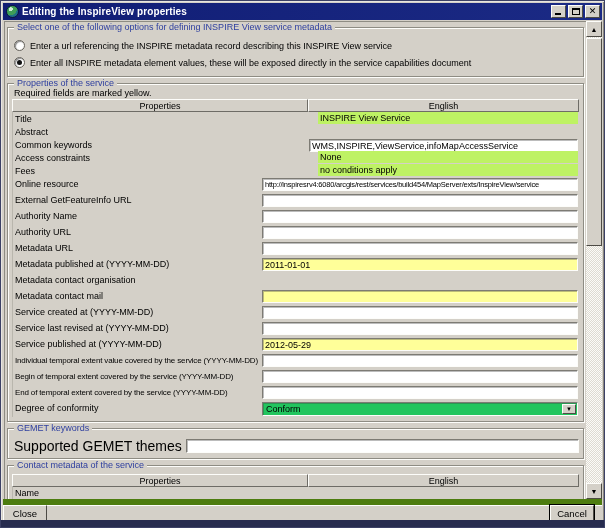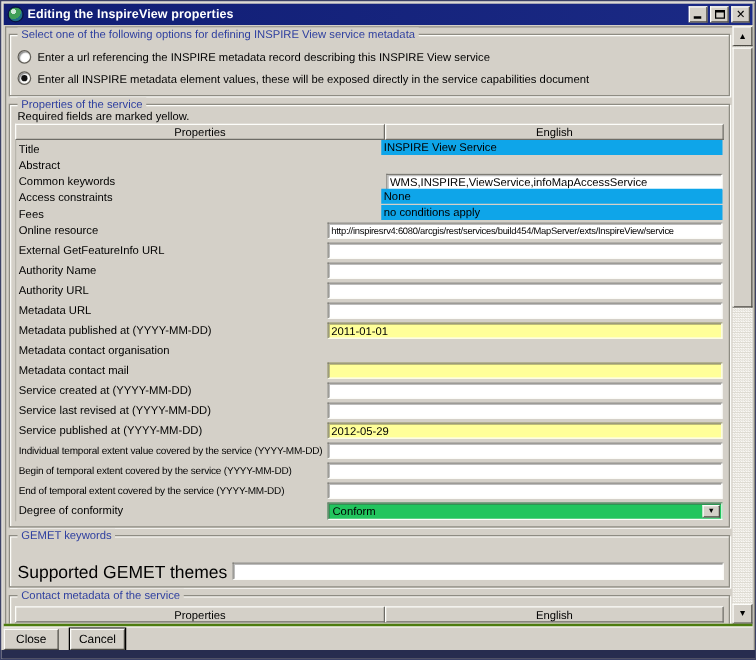--- a/index.html
+++ b/index.html
@@ -61,42 +61,42 @@
   .thead { display: flex; height: 13px; }
   .th { background: #d4d0c8; font-size: 9px; text-align: center; line-height: 12px;
     border: 1px solid; border-color: #fdfdfa #6e6c66 #6e6c66 #fdfdfa; }
   .th.c1 { width: 296px; flex: none; }
   .th.c2 { flex: 1; }
   .tbl { position: relative; border-left: 1px solid #b9b6ad; }
   .row { position: relative; height: 16px; }
   .row.flat { height: 13px; }
   .lbl { position: absolute; left: 2px; top: 2px; font-size: 9px; white-space: nowrap; }
   .row.long .lbl { font-size: 8px; letter-spacing: -0.15px; top: 3px; }
-  .cell { position: absolute; left: 292px; right: 1px; top: 0; height: 12px;
-    background: #0ea5e9; font-size: 9px; padding: 1px 2px 0 2px;
+  .cell { position: absolute; left: 305px; right: 1px; top: 0; height: 12px;
+    background: #bef264; font-size: 9px; padding: 1px 2px 0 2px;
     white-space: nowrap; overflow: hidden; cursor: text; }
   .tb { position: absolute; top: 1px; height: 13px; background: #fff;
     border: 1px solid; border-color: #7d7b74 #fdfdfa #fdfdfa #7d7b74;
     box-shadow: inset 1px 1px 0 rgba(64,64,64,.35);
     font-family: inherit; font-size: 9px; padding: 0 2px; outline: none; }
   .tb.narrow { left: 296px; right: 1px; }
   .tb.wide { left: 249px; right: 1px; }
   .tb.yellow { background: #ffff99; }
   .tb.xs { font-size: 7.5px; letter-spacing: -0.2px; }
   .combo { position: absolute; left: 249px; right: 1px; top: 1px; height: 14px; background: #22c55e;
     border: 1px solid; border-color: #7d7b74 #fdfdfa #fdfdfa #7d7b74;
     box-shadow: inset 1px 1px 0 rgba(64,64,64,.35); cursor: pointer; }
   .combo-text { position: absolute; left: 3px; top: 1px; font-size: 9px; white-space: nowrap; }
   .combo-btn { position: absolute; right: 1px; top: 1px; bottom: 1px; width: 14px; background: #d4d0c8;
     border: 1px solid; border-color: #fdfdfa #4d4b45 #4d4b45 #fdfdfa;
     display: flex; align-items: center; justify-content: center; }
   .combo-btn .arr { font-size: 6px; line-height: 1; color: #000; }
 
   
-  .gemet { padding: 20px 4px 5px 4px; }
+  .gemet { padding: 9px 4px 5px 4px; }
   .gemet-row { display: flex; align-items: center; height: 15px; }
   .lbl2 { font-size: 14px; white-space: nowrap; padding: 0 4px 0 2px; }
   .gemet-input { position: static; flex: 1; height: 14px; }
 
   
   .contact { padding: 8px 4px 0 4px; }
   .row.contact-row { height: 12px; }
   .row.contact-row .cell { height: 11px; }
   .row.contact-row .lbl { top: 1px; }
 
@@ -108,22 +108,22 @@
     border: 1px solid; border-color: #fdfdfa #4d4b45 #4d4b45 #fdfdfa;
     display: flex; align-items: center; justify-content: center; cursor: pointer; }
   .sbtn .arr { font-size: 7px; line-height: 1; color: #000; }
   .sb-up { top: 0; }
   .sb-down { bottom: 0; }
   .thumb { position: absolute; left: 0; top: 17px; width: 16px; height: 208px; background: #d4d0c8;
     border: 1px solid; border-color: #fdfdfa #4d4b45 #4d4b45 #fdfdfa; cursor: grab; }
 
   
   .footer { position: absolute; left: 2px; right: 2px; top: 498px; height: 23px;
-    background: #d4d0c8; border-top: 2px solid #4d7c0f; box-shadow: inset 0 1px 0 #fdfdfa;
-    display: flex; align-items: center; justify-content: flex-start; padding-right: 7px; }
+    background: #d4d0c8; border-top: 6px solid #4d7c0f; box-shadow: inset 0 1px 0 #fdfdfa;
+    display: flex; align-items: center; justify-content: space-between; padding-right: 7px; }
   .btn { height: 17px; min-width: 44px; background: #d4d0c8; font-family: inherit; font-size: 9.5px;
     border: 1px solid; border-color: #fdfdfa #4d4b45 #4d4b45 #fdfdfa; cursor: pointer; padding: 0 6px; }
   .btn-default-ring { border: 1px solid #000; margin-left: 8px; }
   .btn-default-ring .btn { height: 17px; min-width: 44px; display: block; }
 </style>
 </head>
 <body>
 
 <div class="window">
 

